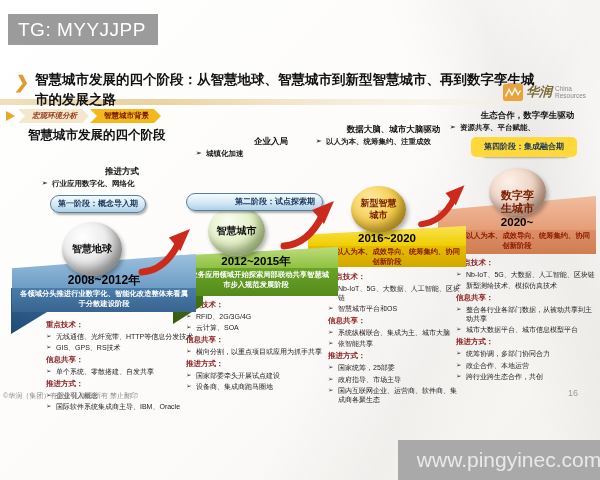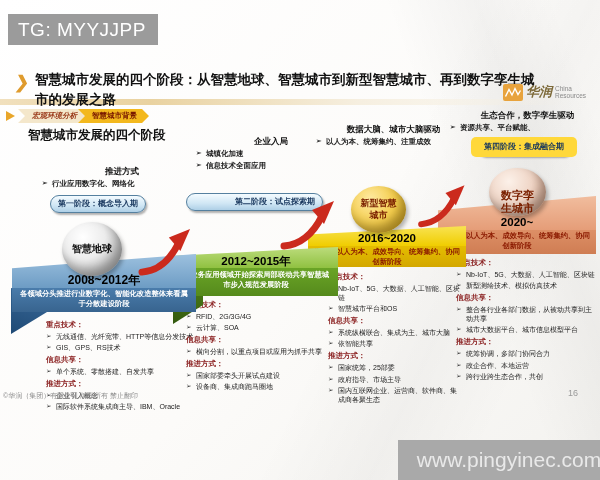--- a/index.html
+++ b/index.html
@@ -26,21 +26,21 @@
   .logo-cn { font-size:13px; font-weight:bold; font-style:italic; color:#7d6a3a; }
   .logo-en { display:flex; flex-direction:column; line-height:1.15; }
   .logo-en span { font-size:6.5px; color:#8a8a8a; }
   .divider { position:absolute; left:0; top:99px; width:600px; height:6px; z-index:2;
     background:linear-gradient(90deg,#f1e0bd 0%,#e9d2a0 25%,#f6efe0 60%, rgba(246,239,224,0) 95%); }
   .tab-lead { position:absolute; left:6px; top:111px; width:0; height:0; border-left:9px solid #e9a62a;
     border-top:5px solid transparent; border-bottom:5px solid transparent; z-index:6; }
   .tab { position:absolute; top:109px; height:14px; line-height:14px; font-size:7.5px; font-weight:bold; z-index:6;
     padding:0 12px 0 14px; clip-path:polygon(0 0, calc(100% - 7px) 0, 100% 50%, calc(100% - 7px) 100%, 0 100%, 7px 50%); white-space:nowrap; }
   .tab-1 { left:18px; background:#f4e7cb; color:#9a3a1a; font-style:italic; }
-  .tab-2 { left:78px; background:#f3b81d; color:#7a1a00;text-align:center; }
+  .tab-2 { left:90px; background:#f3b81d; color:#7a1a00;text-align:center; }
   .section-heading { position:absolute; left:28px; top:127px; font-size:12.5px; font-weight:bold; color:#111; z-index:5; }
 
   
   .driver { position:absolute; z-index:6; }
   .driver-title { font-size:8.5px; font-weight:bold; color:#111; margin-left:10px; margin-bottom:1px;text-align:center; }
   .point { font-size:7px; color:#1c1c1c; line-height:1.3; padding-left:10px; position:relative; margin-bottom:2px; }
   .point::before { content:"➢"; position:absolute; left:0; top:0; font-size:6.5px; color:#333; }
   .driver .point { font-size:7.5px; font-weight:bold; }
   .driver-1 { left:42px; top:166px; width:150px; }
   .driver-2 { left:196px; top:136px; width:140px; }
@@ -150,21 +150,20 @@
 
   <div class="section-heading">智慧城市发展的四个阶段</div>
 
   <div class="driver driver-1">
     <div class="driver-title">推进方式</div>
     <div class="point">行业应用数字化、网络化</div>
   </div>
   <div class="driver driver-2">
     <div class="driver-title">企业入局</div>
     <div class="point">城镇化加速</div>
-    <div class="point">信息技术全面应用</div>
   </div>
   <div class="driver driver-3">
     <div class="driver-title">数据大脑、城市大脑驱动</div>
     <div class="point">以人为本、统筹集约、注重成效</div>
   </div>
   <div class="driver driver-4">
     <div class="driver-title">生态合作，数字孪生驱动</div>
     <div class="point">资源共享、平台赋能、</div>
   </div>
 
@@ -195,20 +194,23 @@
   </div>
   <div class="platform platform-4">
     <div class="plat-top"></div>
     <div class="plat-front"></div>
     <div class="plat-date">2020~</div>
     <div class="plat-desc">发展期以人为本、成效导向、统筹集约、协同创新阶段</div>
   </div>
 
   <div class="sphere sphere-1">
     <span>智慧地球</span>
+  </div>
+  <div class="sphere sphere-2">
+    <span>智慧城市</span>
   </div>
   <div class="sphere sphere-3">
     <span>新型智慧城市</span>
   </div>
   <div class="sphere sphere-4">
     <span>数字孪生城市</span>
   </div>
 
   <svg class="arrow arrow-1" width="58" height="52" viewBox="0 0 60 54">
     <path d="M6 48 Q30 46 44 18" fill="none" stroke="#CB2A1D" stroke-width="7" stroke-linecap="round"></path>

